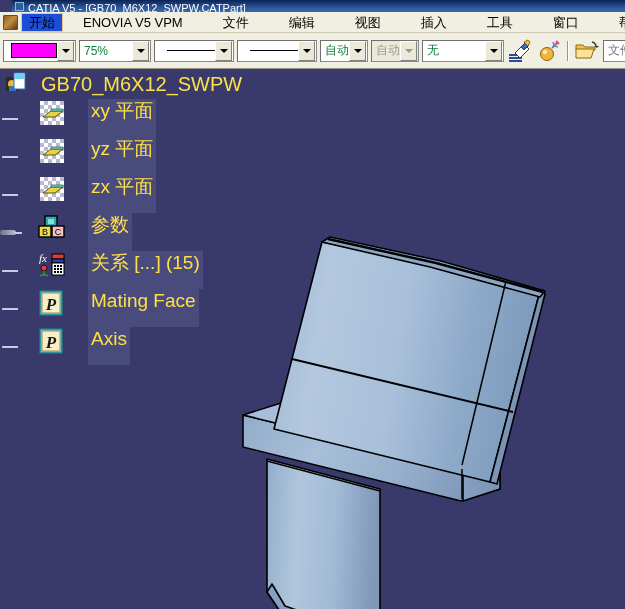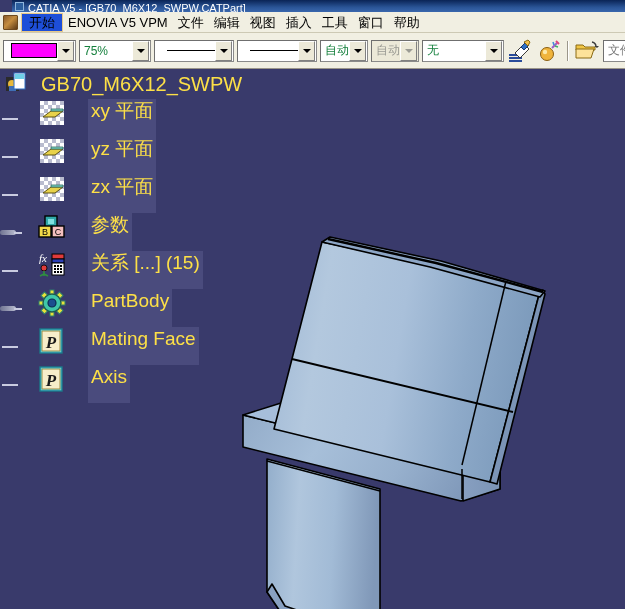--- a/index.html
+++ b/index.html
@@ -70,21 +70,21 @@
     margin: 0 3px 0 1px;
     flex: 0 0 auto;
     background:
       linear-gradient(135deg, #8a5a2b 0%, #c58d3f 45%, #5d3b17 100%);
     border: 1px solid #6e4a1e;
     border-radius: 1px;
   }
   .menu-item {
     font-size: 13px;
     color: #000000;
-    padding: 2px 5px;
+    padding: 2px 20px;
     white-space: nowrap;
     line-height: 15px;
     cursor: default;
   }
   .menu-item.start {
     background: #1d4ed8;
     border: 1px solid #e7c98a;
     padding: 1px 7px;
   }
 
@@ -616,40 +616,20 @@
               <rect x="22" y="17" width="2" height="2"></rect>
             <rect x="16" y="20" width="2" height="2"></rect>
               <rect x="19" y="20" width="2" height="2"></rect>
               <rect x="22" y="20" width="2" height="2"></rect>
           </g>
         </svg>
       </span>
       <span class="tree-label">关系 [...] (15)</span>
     </div>
 
-    <div class="tree-row">
-      <span class="branch stub"></span>
-      <span class="ic">
-        <svg width="28" height="28" viewBox="0 0 28 28">
-          <g fill="#e8e23a" stroke="#2f7f6f" stroke-width="1">
-            <rect x="12" y="1" width="4" height="6"></rect>
-              <rect x="12" y="21" width="4" height="6"></rect>
-            <rect x="1" y="12" width="6" height="4"></rect>
-              <rect x="21" y="12" width="6" height="4"></rect>
-            <rect x="4" y="4" width="5" height="5" transform="rotate(45 6.5 6.5)"></rect>
-            <rect x="19" y="4" width="5" height="5" transform="rotate(45 21.5 6.5)"></rect>
-            <rect x="4" y="19" width="5" height="5" transform="rotate(45 6.5 21.5)"></rect>
-            <rect x="19" y="19" width="5" height="5" transform="rotate(45 21.5 21.5)"></rect>
-          </g>
-          <circle cx="14" cy="14" r="9" fill="#3fc7a8" stroke="#1c5c50" stroke-width="1.4"></circle>
-          <circle cx="14" cy="14" r="4" fill="#1b4f8f" stroke="#0b2c52" stroke-width="1.2"></circle>
-        </svg>
-      </span>
-      <span class="tree-label">PartBody</span>
-    </div>
 
 
     <div class="tree-row">
       <span class="branch line"></span>
       <span class="ic">
         <svg width="28" height="28" viewBox="0 0 28 28">
           <rect x="2" y="2" width="22" height="24" fill="#5fd8e8" stroke="#1c7a8a" stroke-width="1.4"></rect>
           <rect x="4" y="4" width="18" height="20" fill="#f7eeca" stroke="#a08a40" stroke-width="1"></rect>
           <text x="13" y="21" font-size="17" text-anchor="middle" fill="#1a1a1a" font-family="'Liberation Serif',serif" font-style="italic" font-weight="bold">P</text>
         </svg>

